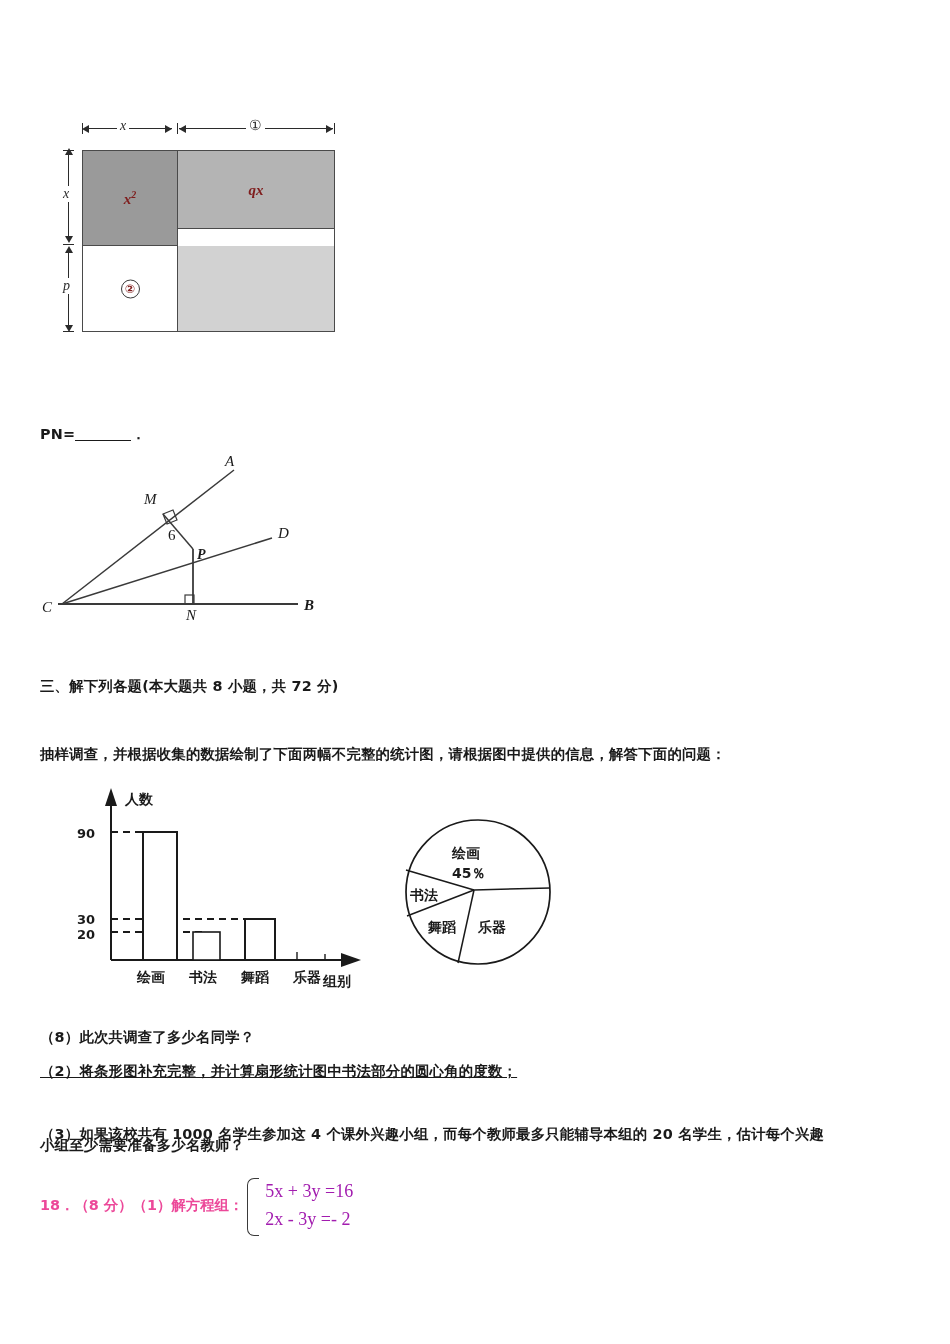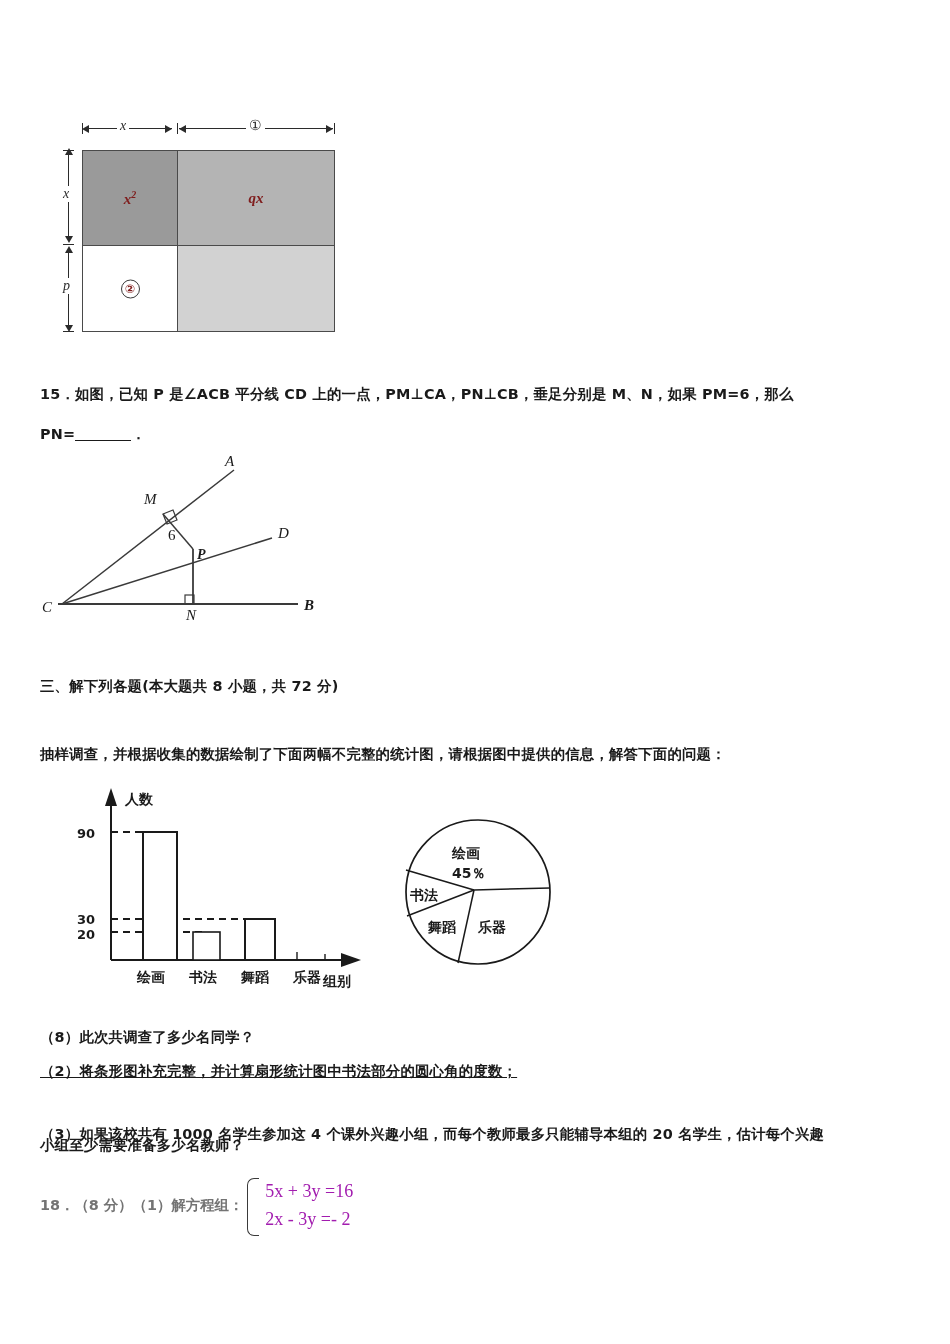--- a/index.html
+++ b/index.html
@@ -38,21 +38,21 @@
     width: 56px;
     vertical-align: -2px;
   }
   .blank-u.short { width: 48px; }
 
   
   #fig-area { position: absolute; left: 60px; top: 112px; width: 300px; height: 235px; }
   .rect-grid { position: absolute; left: 22px; top: 38px; width: 253px; height: 182px; box-sizing: border-box; border: 1.6px solid #4a4a4a; }
   .cell { position: absolute; box-sizing: border-box; }
   .cell-tl { left: 0; top: 0; width: 95px; height: 95px; background: #9a9a9a; border-right: 1.6px solid #4a4a4a; border-bottom: 1.6px solid #4a4a4a; }
-  .cell-tr { left: 95px; top: 0; right: 0; height: 95px; background: #b4b4b4; border-bottom: 1.6px solid #4a4a4a; }
+  .cell-tr { left: 95px; top: 0; right: 0; height: 78px; background: #b4b4b4; border-bottom: 1.6px solid #4a4a4a; }
   .cell-bl { left: 0; top: 95px; width: 95px; bottom: 0; background: #ffffff; border-right: 1.6px solid #4a4a4a; }
   .cell-br { left: 95px; top: 95px; right: 0; bottom: 0; background: #d2d2d2; }
   .cell-lab {
     position: absolute; left: 0; right: 0; top: 50%;
     transform: translateY(-50%);
     text-align: center;
     font-family: "Liberation Serif", serif;
     font-style: italic;
     font-size: 15px;
     color: #7f1d1d;
@@ -104,21 +104,21 @@
   #fig-pie svg { display: block; }
 
   
   #q18 { position: absolute; left: 40px; top: 1178px; }
   #q18 .stem {
     display: inline-block;
     vertical-align: middle;
     font-family: "DejaVu Sans", "Liberation Sans", sans-serif;
     font-size: 14.4px;
     font-weight: bold;
-    color: #737373;
+    color: #ec4899;
   }
   .eqsys {
     display: inline-block;
     vertical-align: middle;
     position: relative;
     padding-left: 14px;
     margin-left: 4px;
   }
   .brace {
     position: absolute;
@@ -179,21 +179,20 @@
       <div class="cell cell-tr">
         <div class="cell-lab">qx</div>
       </div>
       <div class="cell cell-bl">
         <div class="cell-lab"><span class="circnum">②</span></div>
       </div>
       <div class="cell cell-br"></div>
     </div>
   </div>
 
-  <div class="qline" style="left:40px; top:385px;">15．如图，已知 P 是∠ACB 平分线 CD 上的一点，PM⊥CA，PN⊥CB，垂足分别是 M、N，如果 PM=6，那么</div>
   <div class="qline" style="left:40px; top:425px;"><span>PN=</span><span class="blank-u"></span><span>．</span></div>
 
   <div id="fig-geo">
     <svg width="300" height="172" viewBox="0 0 300 172">
 
       <line x1="22" y1="152" x2="194" y2="18" stroke="#3a3a3a" stroke-width="1.5"></line>
 
       <line x1="18" y1="152" x2="258" y2="152" stroke="#3a3a3a" stroke-width="1.8"></line>
 
       <line x1="22" y1="152" x2="232" y2="86" stroke="#3a3a3a" stroke-width="1.5"></line>

